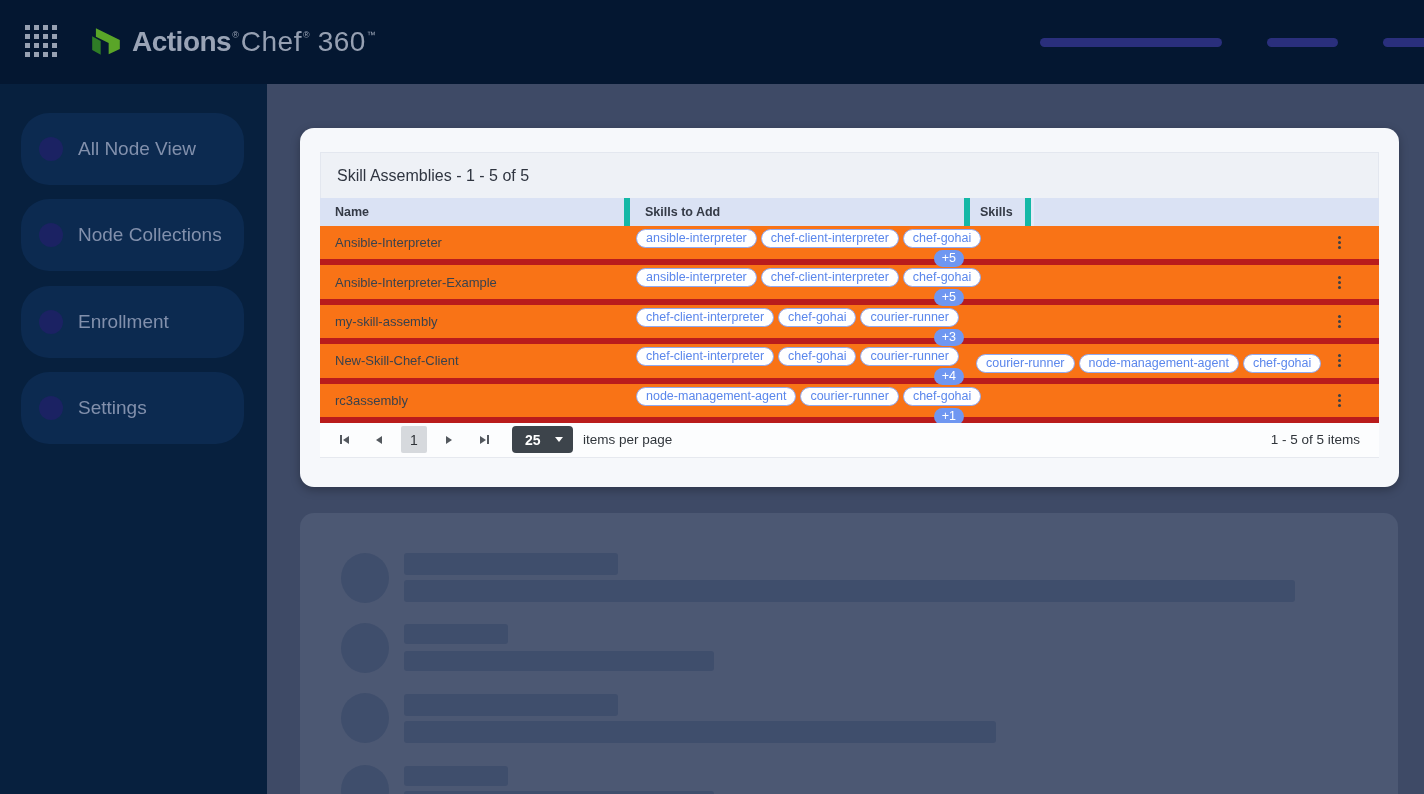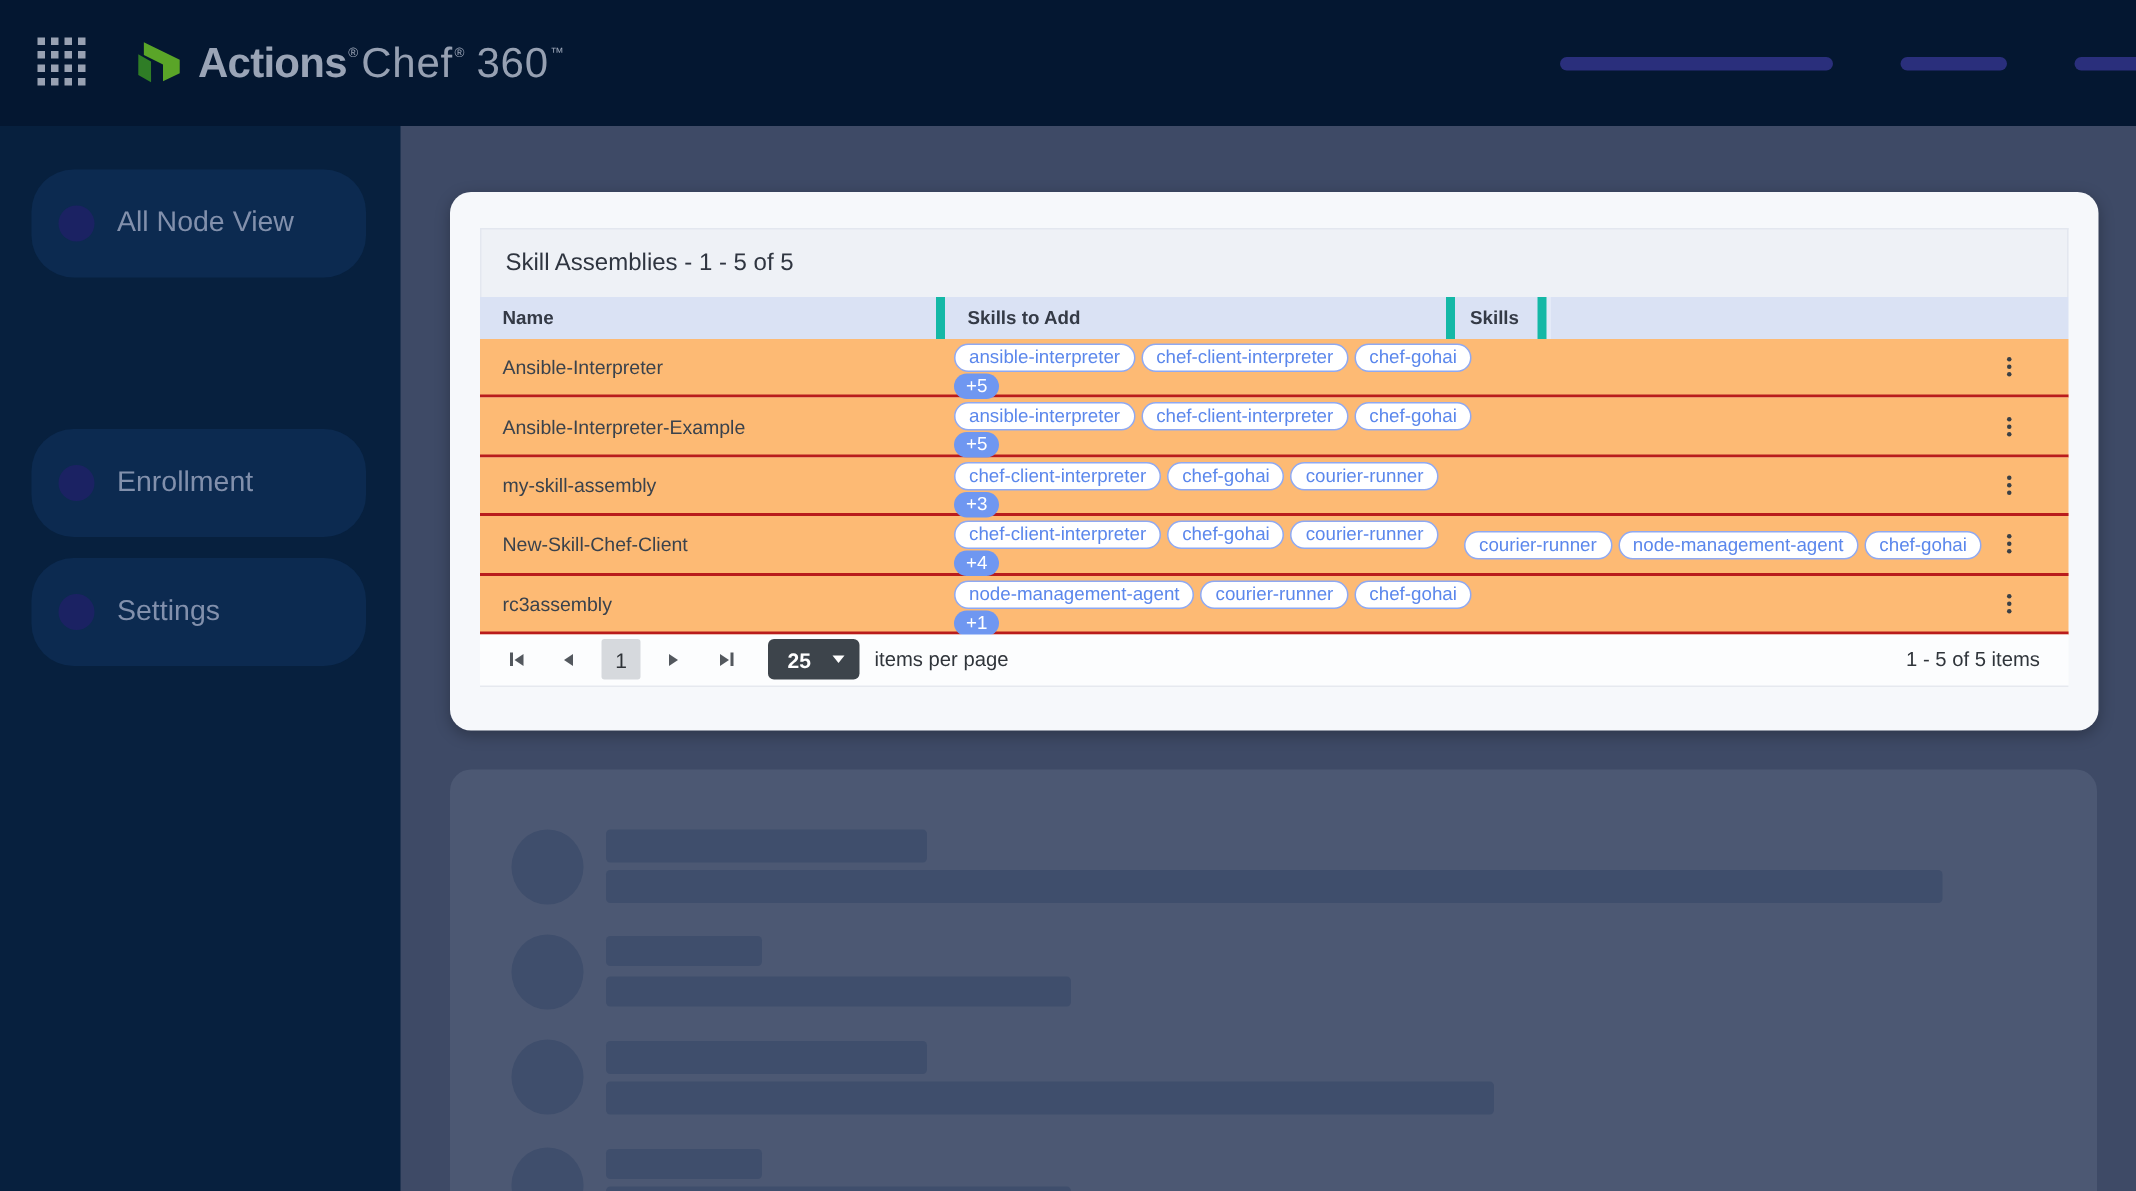--- a/index.html
+++ b/index.html
@@ -34,21 +34,21 @@
   .card { position:absolute; left:33px; top:44px; width:1099px; height:359px; background:#F6F8FB; border-radius:14px; box-shadow:0 3px 10px rgba(0,0,0,0.28); }
   .grid-wrap { position:absolute; left:20px; top:24px; width:1059px; }
   .grid-title { height:46px; background:#EEF1F6; border:1px solid #E3E7EF; border-bottom:none; display:flex; align-items:center; padding-left:16px; font-size:16px; color:#2F3540; }
   .grid-head { height:28px; background:#DAE2F4; display:flex; font-size:12.5px; font-weight:700; color:#343A46; }
   .grid-head > div { display:flex; align-items:center; padding-left:15px; border-left:6px solid #14b8a6; overflow:hidden; }
   .grid-head > div:first-child { border-left:none; }
   .col-name { width:304px;text-align:right; } .col-add { width:340px; } .col-remove { width:345px; } .col-actions { width:61px; } .col-pad { width:9px; }
   .grid-head .col-pad { background:#E4EAF8; padding-left:0; }
   .grid-head .col-actions { padding-left:10px; }
 
-  .grid-row { height:39.4px; background:#fdba74; border-bottom:2px solid #b91c1c; display:flex; }
+  .grid-row { height:39.4px; background:#f97316; border-bottom:6px solid #b91c1c; display:flex;text-align:right; }
   .cell-name { width:304px; display:flex; align-items:center; padding-left:15px; font-size:13px; color:#3A424C; }
   .cell-add { width:340px; padding:3px 0 0 12px; }
   .cell-remove { width:345px; padding:10px 0 0 12px; }
   .cell-actions { width:61px; display:flex; align-items:center; justify-content:center; }
   .cell-pad { width:9px; }
   .chips { display:flex; gap:4px; }
   .chip { display:inline-block; border:1px solid #8FA9F2; color:#5B87EC; border-radius:10px; padding:1px 9px 2px; font-size:12.5px; line-height:14px; white-space:nowrap; background:#fff; }
   .badge { display:inline-block; background:#6F97F1; color:#FFFFFF; border-radius:9px; padding:1px 8px 2px; font-size:12.5px; line-height:14px; margin-top:1px; }
   .kebab { width:3px; height:3px; border-radius:50%; background:#3A4046; box-shadow:0 -5px 0 #3A4046, 0 5px 0 #3A4046; cursor:pointer; }
 
@@ -111,20 +111,24 @@
     <div class="hdr-bar b2"></div>
     <div class="hdr-bar b3"></div>
   </div>
 </div>
 
 <div class="sidebar">
   <div class="side-item" style="top:29px">
     <span class="side-dot"></span>
     <span class="side-label">All Node View</span>
   </div>
+  <div class="side-item" style="top:115px">
+    <span class="side-dot"></span>
+    <span class="side-label">Node Collections</span>
+  </div>
   <div class="side-item" style="top:202px">
     <span class="side-dot"></span>
     <span class="side-label">Enrollment</span>
   </div>
   <div class="side-item" style="top:288px">
     <span class="side-dot"></span>
     <span class="side-label">Settings</span>
   </div>
 </div>
 

